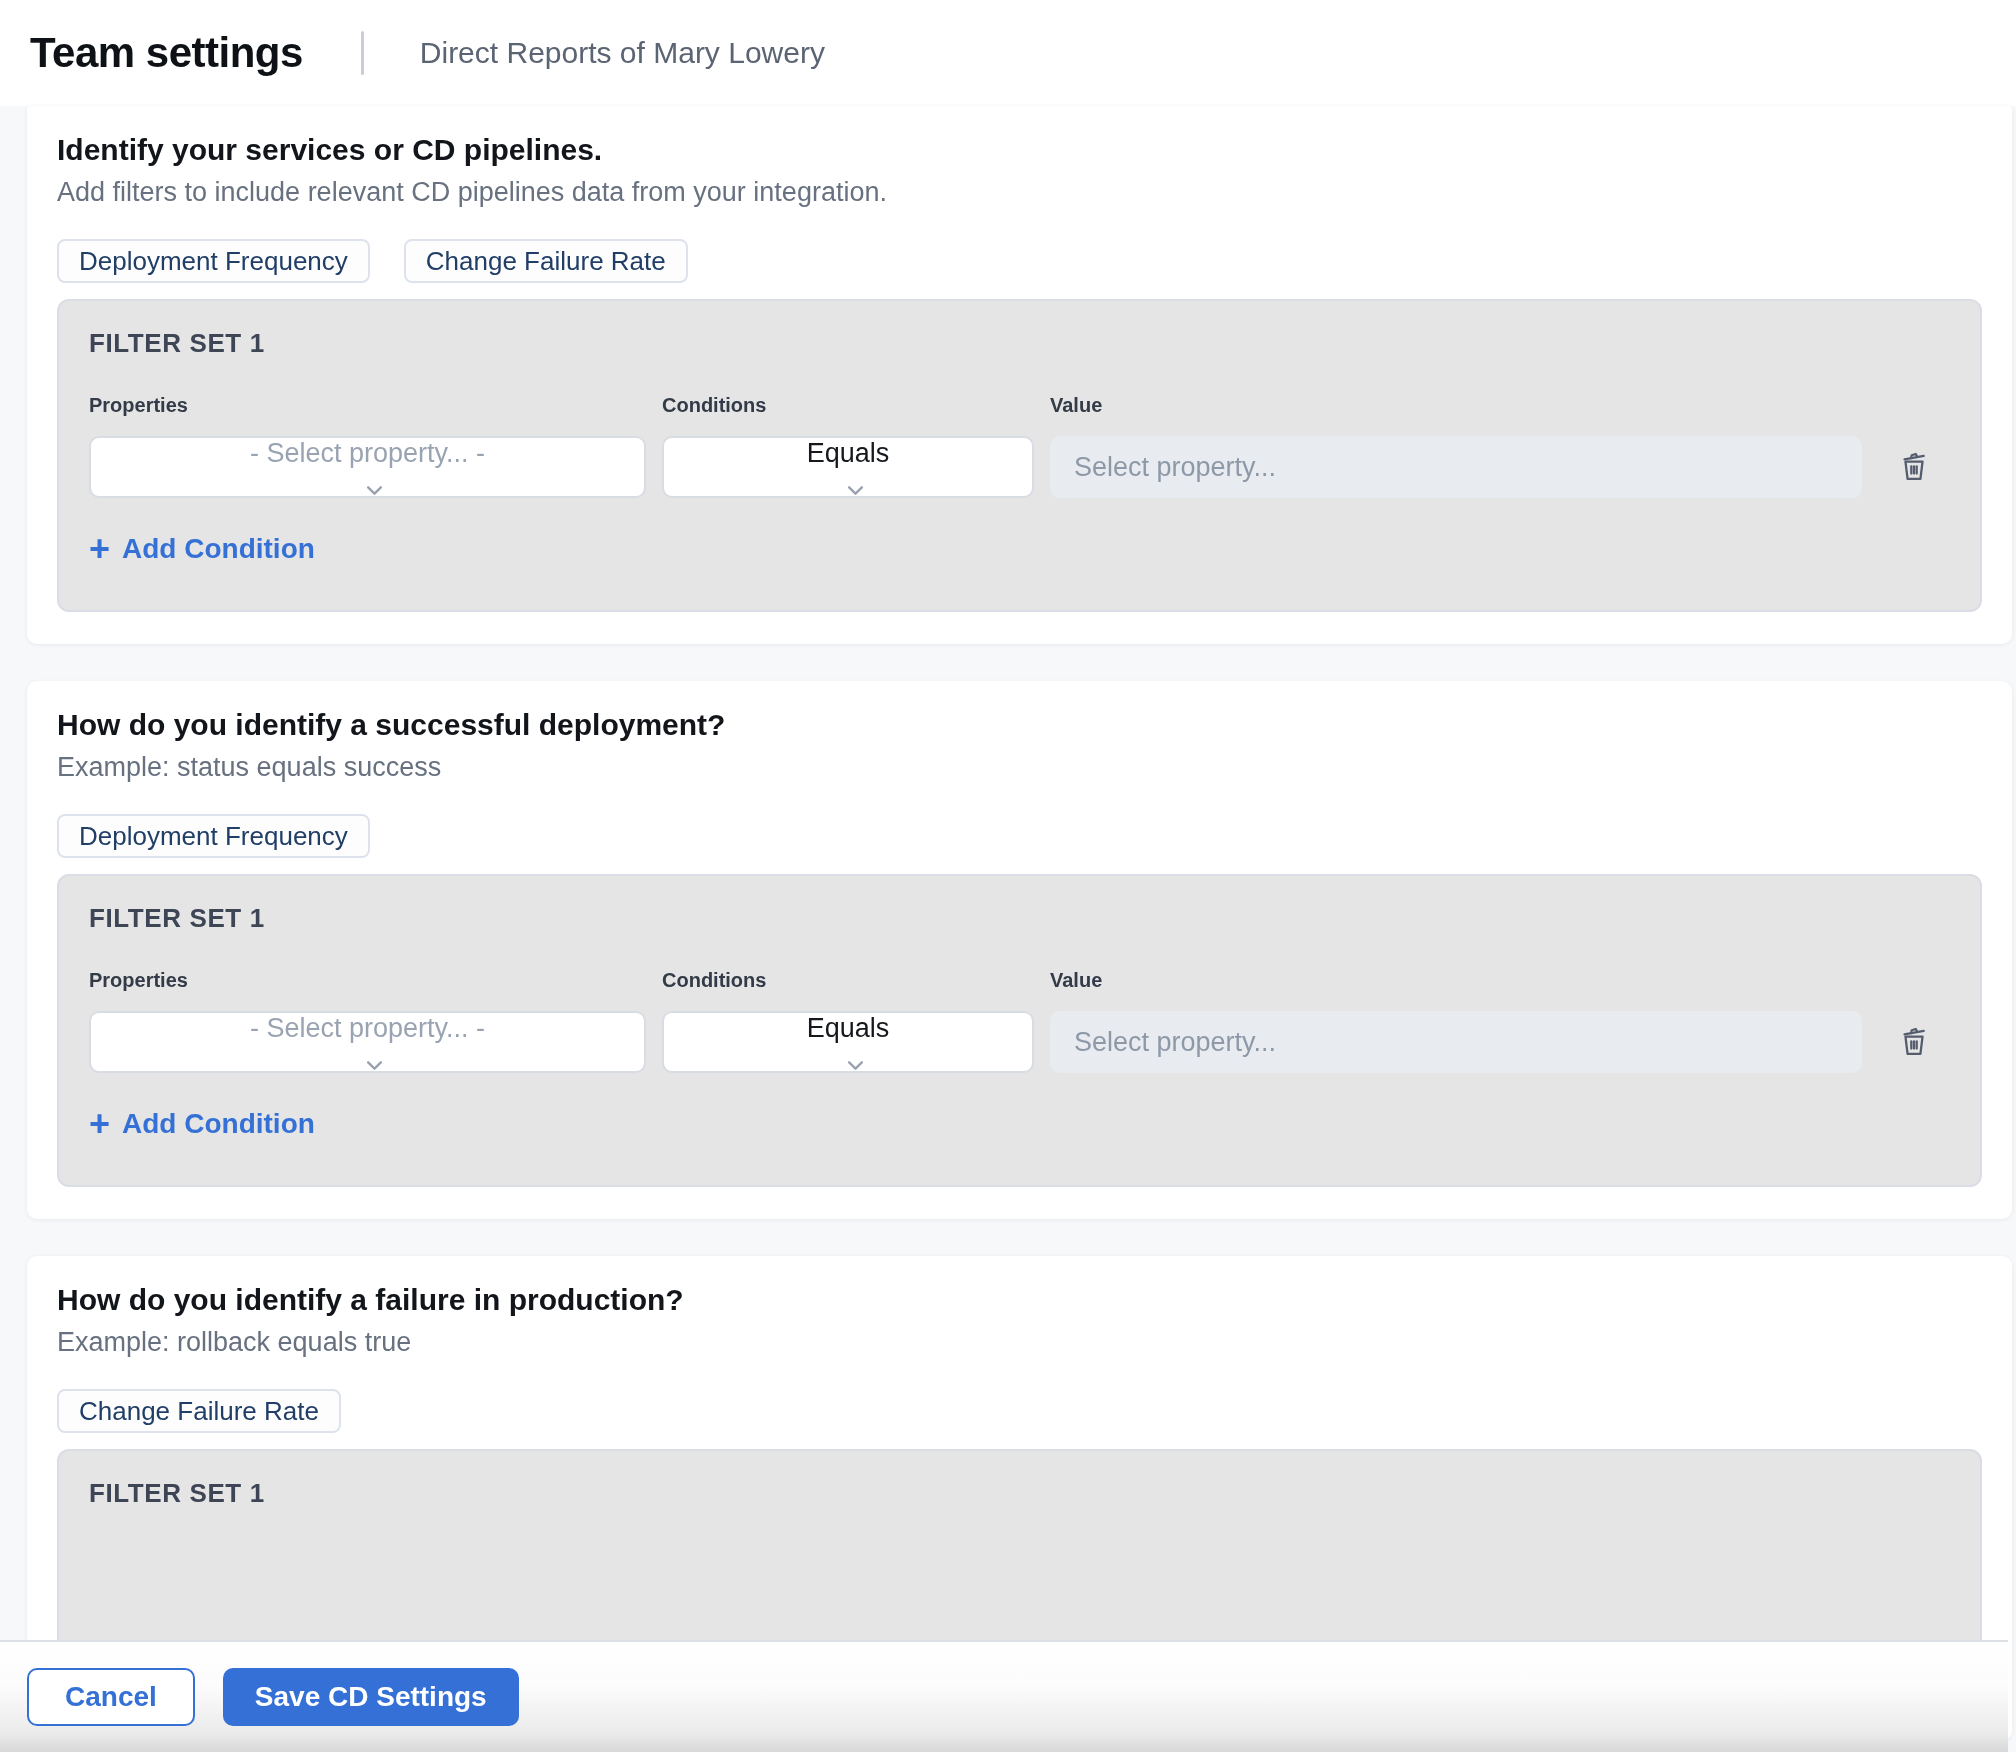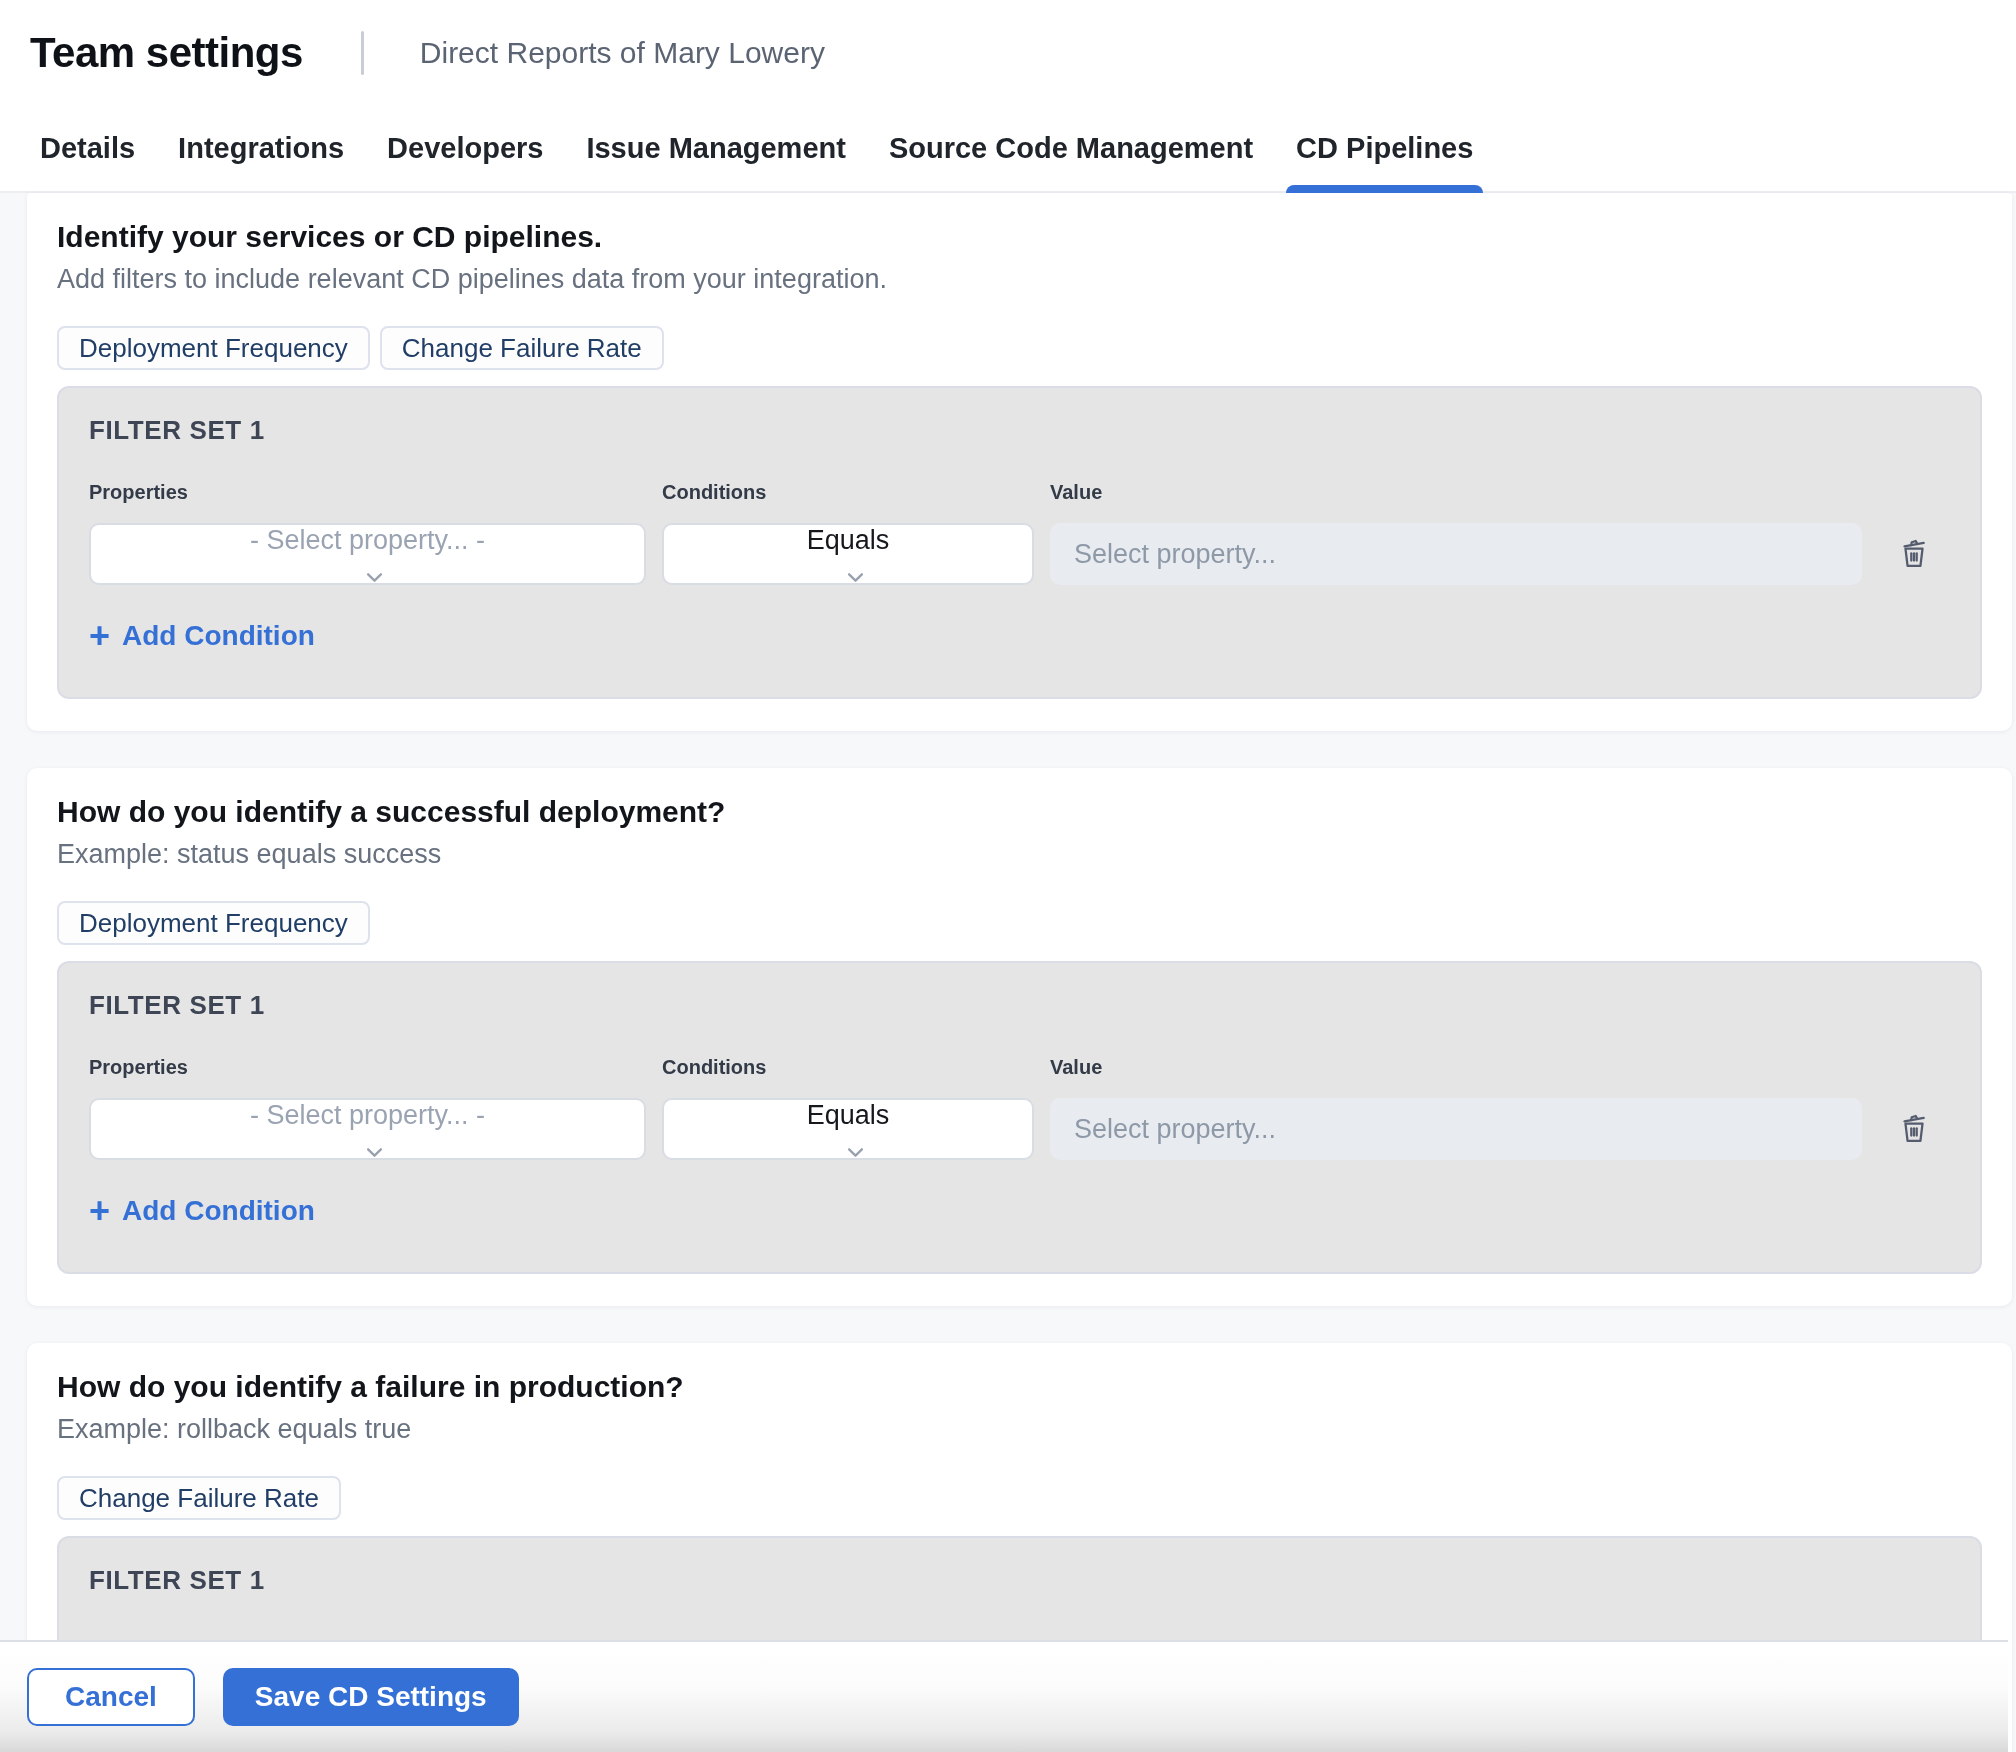--- a/index.html
+++ b/index.html
@@ -18,21 +18,21 @@
   
   .tabbar { background:#fff; height:87px; display:flex; align-items:stretch; padding:0 40px; gap:43px; border-bottom:2px solid #eceef2; }
   .tab { font-size:29px; font-weight:600; color:#20242b; display:flex; align-items:center; position:relative; cursor:pointer; white-space:nowrap; }
   .tab.active::after { content:""; position:absolute; left:-10px; right:-10px; bottom:-2px; height:8px; background:#3470d6; border-radius:8px 8px 0 0; }
   
   .section { background:#fff; margin:0 4px 37px 27px; border-radius:10px; padding:26px 30px 32px; box-shadow:0 1px 4px rgba(23,43,77,.07); }
   .section.first { border-top-left-radius:4px; border-top-right-radius:4px; }
   .section.truncated { margin-bottom:0; }
   .section-heading { font-size:30px; font-weight:700; color:#12151a; line-height:36px; }
   .section-desc { font-size:27px; color:#68717f; line-height:33px; margin-top:8px; }
-  .chips { display:flex; gap:10px; margin-top:30px; }
+  .chips { display:flex; gap:34px; margin-top:30px; }
   .chip { height:44px; padding:0 20px; display:inline-flex; align-items:center; border:2px solid #dde2ec; background:#fdfdfe; border-radius:8px; font-size:26px; color:#213e66; cursor:pointer; white-space:nowrap; }
   
   .filter-card { margin-top:16px; border:2px solid #dadde5; border-radius:12px; padding:26px 30px 44px; background:#e5e5e5; }
   .filter-card.truncated { height:260px; }
   .fs-title { font-size:26px; font-weight:700; color:#3e4656; letter-spacing:0.6px; line-height:32px; }
   .fs-labels { display:flex; margin-top:30px; font-size:20px; font-weight:700; color:#333b48; line-height:33px; }
   .col-prop { width:557px; margin-right:16px; }
   .col-cond { width:372px; margin-right:16px; }
   .col-value { flex:1; }
   .col-trash { width:72px; margin-left:16px; }
@@ -59,28 +59,20 @@
 <body>
 
 <div class="page">
 
   <header class="header">
     <span class="page-title">Team settings</span>
     <span class="title-divider"></span>
     <span class="page-subtitle">Direct Reports of Mary Lowery</span>
   </header>
 
-  <nav class="tabbar">
-    <div class="tab">Details</div>
-    <div class="tab">Integrations</div>
-    <div class="tab">Developers</div>
-    <div class="tab">Issue Management</div>
-    <div class="tab">Source Code Management</div>
-    <div class="tab active">CD Pipelines</div>
-  </nav>
 
   <main>
 
     <section class="section first">
       <h2 class="section-heading">Identify your services or CD pipelines.</h2>
       <p class="section-desc">Add filters to include relevant CD pipelines data from your integration.</p>
       <div class="chips">
         <span class="chip">Deployment Frequency</span>
         <span class="chip">Change Failure Rate</span>
       </div>

